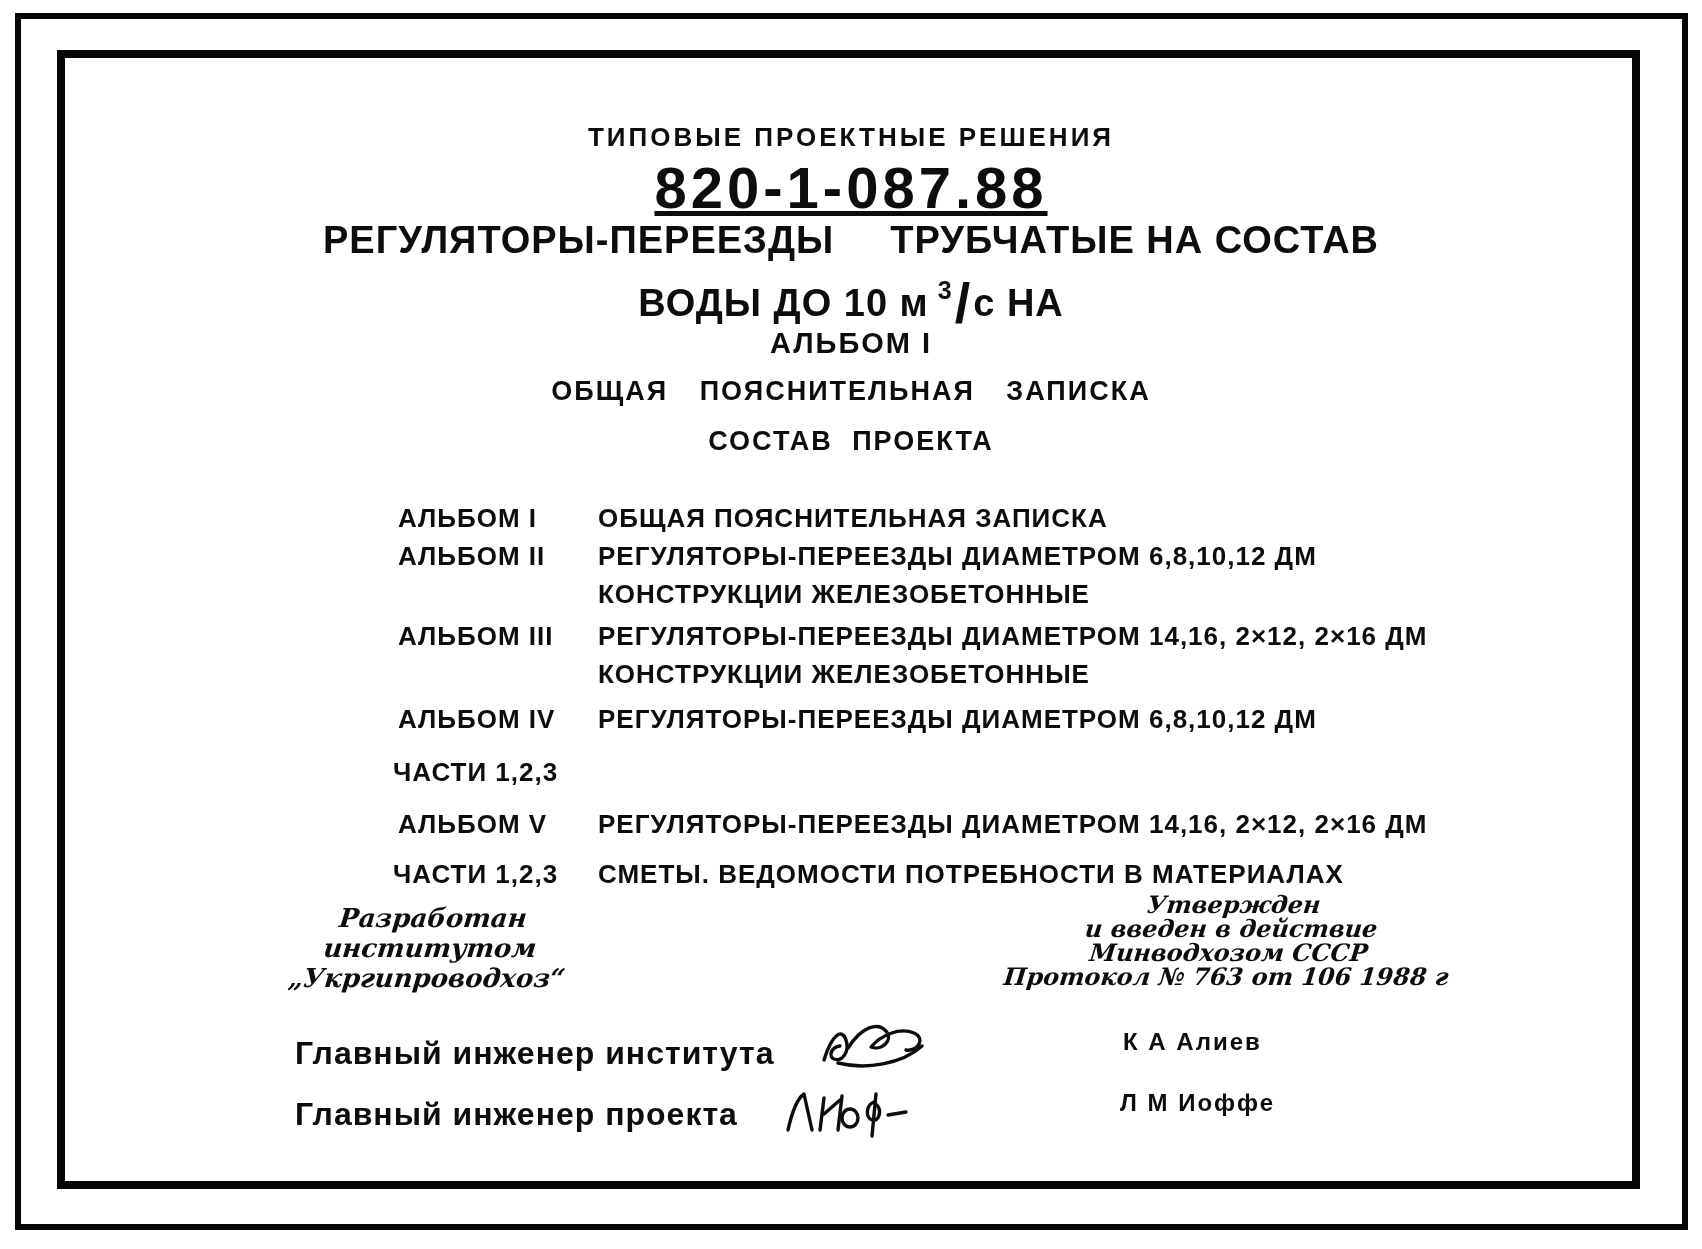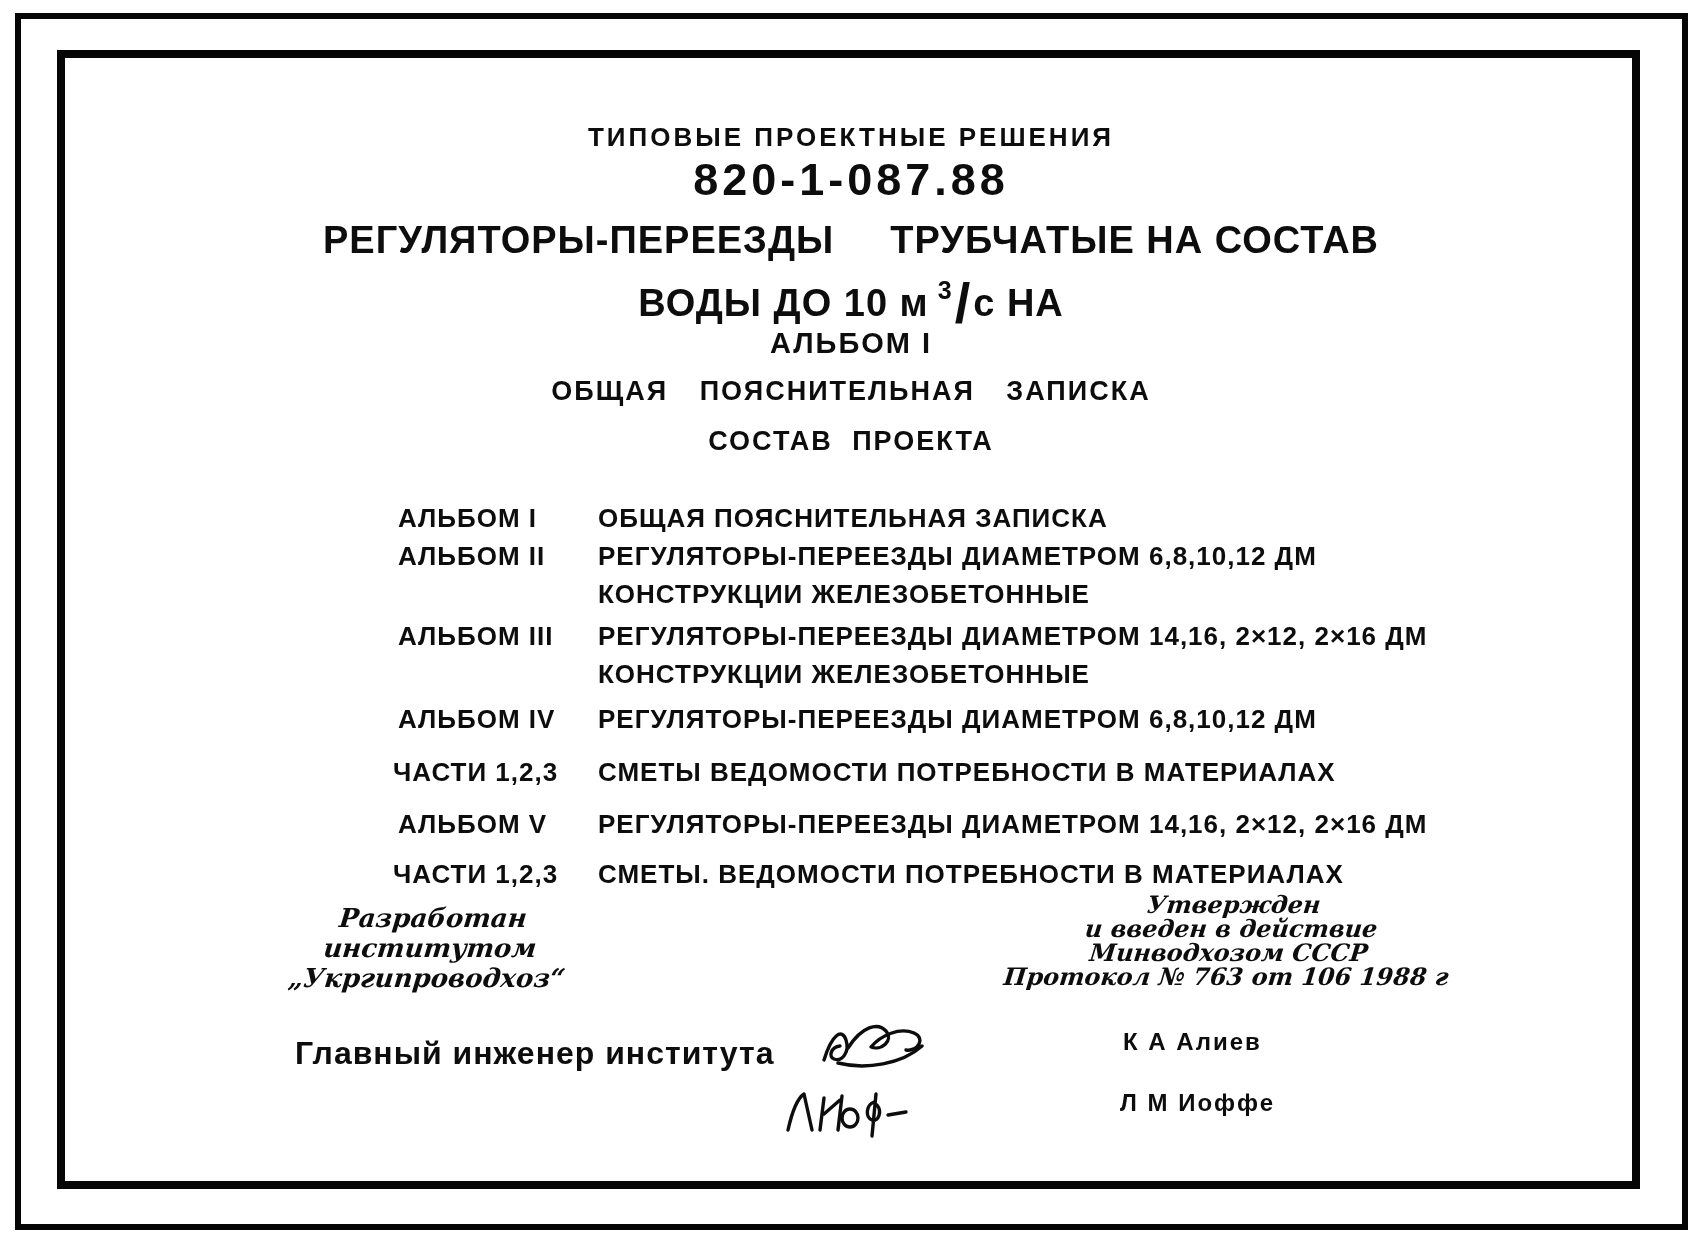--- a/index.html
+++ b/index.html
@@ -21,21 +21,21 @@
   .inner-frame {
     position: absolute;
     left: 57px; top: 50px;
     width: 1567px; height: 1123px;
     border: 8px solid #060606;
   }
   .stamp { font-weight: bold; white-space: nowrap; }
   .centered { position: absolute; left: 0; width: 100%; text-align: center; }
 
   .series-header   { top: 122px; font-size: 26px; letter-spacing: 3px; }
-  .doc-number      { top: 154px; font-size: 45px; letter-spacing: 4px; }
+  .doc-number      { top: 154px; font-size: 58px; letter-spacing: 4px; text-decoration: underline; }
 
   .title-row {
     position: absolute; left: 0; width: 100%;
     display: flex; justify-content: center; gap: 56px;
     font-weight: bold; white-space: nowrap;
   }
   .title-row-1 { top: 219px; font-size: 38px; letter-spacing: 1px; text-align: center; }
   .title-row-2 { top: 276px; font-size: 38px; letter-spacing: 1px; gap: 24px; }
   .flow-unit { display: inline-block; }
   .sup-3 { font-size: 25px; vertical-align: 17px; margin-left: 9px; font-weight: bold; }
@@ -125,21 +125,20 @@
   <div class="toc-row" style="top:659px">
     <span class="toc-label"></span>
     <span class="toc-desc">КОНСТРУКЦИИ ЖЕЛЕЗОБЕТОННЫЕ</span>
   </div>
   <div class="toc-row" style="top:704px">
     <span class="toc-label">АЛЬБОМ IV</span>
     <span class="toc-desc">РЕГУЛЯТОРЫ-ПЕРЕЕЗДЫ ДИАМЕТРОМ 6,8,10,12 ДМ</span>
   </div>
   <div class="toc-row" style="top:757px">
     <span class="toc-label" style="left:393px">ЧАСТИ 1,2,3</span>
-    <span class="toc-desc">СМЕТЫ ВЕДОМОСТИ ПОТРЕБНОСТИ В МАТЕРИАЛАХ</span>
   </div>
   <div class="toc-row" style="top:809px">
     <span class="toc-label">АЛЬБОМ V</span>
     <span class="toc-desc">РЕГУЛЯТОРЫ-ПЕРЕЕЗДЫ ДИАМЕТРОМ 14,16, 2×12, 2×16 ДМ</span>
   </div>
   <div class="toc-row" style="top:859px">
     <span class="toc-label" style="left:393px">ЧАСТИ 1,2,3</span>
     <span class="toc-desc">СМЕТЫ. ВЕДОМОСТИ ПОТРЕБНОСТИ В МАТЕРИАЛАХ</span>
   </div>
 
@@ -160,20 +159,21 @@
     <svg width="126" height="54" viewBox="0 0 126 54" xmlns="http://www.w3.org/2000/svg">
       <g stroke="#0d0d0d" stroke-width="3.4" fill="none" stroke-linecap="round" stroke-linejoin="round">
         <path d="M6 44 C14 18 24 12 28 24 C32 36 24 46 16 43 C10 41 13 31 22 30"></path>
         <path d="M30 32 C44 10 60 6 68 15 C76 25 63 35 53 31 C63 19 82 11 96 17 C108 22 100 36 88 34"></path>
         <path d="M20 47 C48 54 84 48 104 30"></path>
       </g>
     </svg>
   </div>
   <div class="sig-name" style="left:1123px; top:1028px">К А Алиев</div>
 
+  <div class="sig-role" style="left:295px; top:1096px">Главный инженер проекта</div>
   <div class="sig-scribble" style="left:780px; top:1084px">
     <svg width="134" height="56" viewBox="0 0 134 56" xmlns="http://www.w3.org/2000/svg">
       <g stroke="#0d0d0d" stroke-width="3.4" fill="none" stroke-linecap="round" stroke-linejoin="round">
         <path d="M8 46 C12 28 18 14 24 10 L32 46"></path>
         <path d="M40 46 L44 14 M44 30 L60 16 M58 46 L62 12"></path>
         <path d="M78 34 a8 9 0 1 1 -16 0 a8 9 0 1 1 16 0"></path>
         <path d="M94 18 C86 21 85 33 92 36 C99 38 102 27 97 21 M96 10 L92 52"></path>
         <path d="M108 31 L126 28"></path>
       </g>
     </svg>

